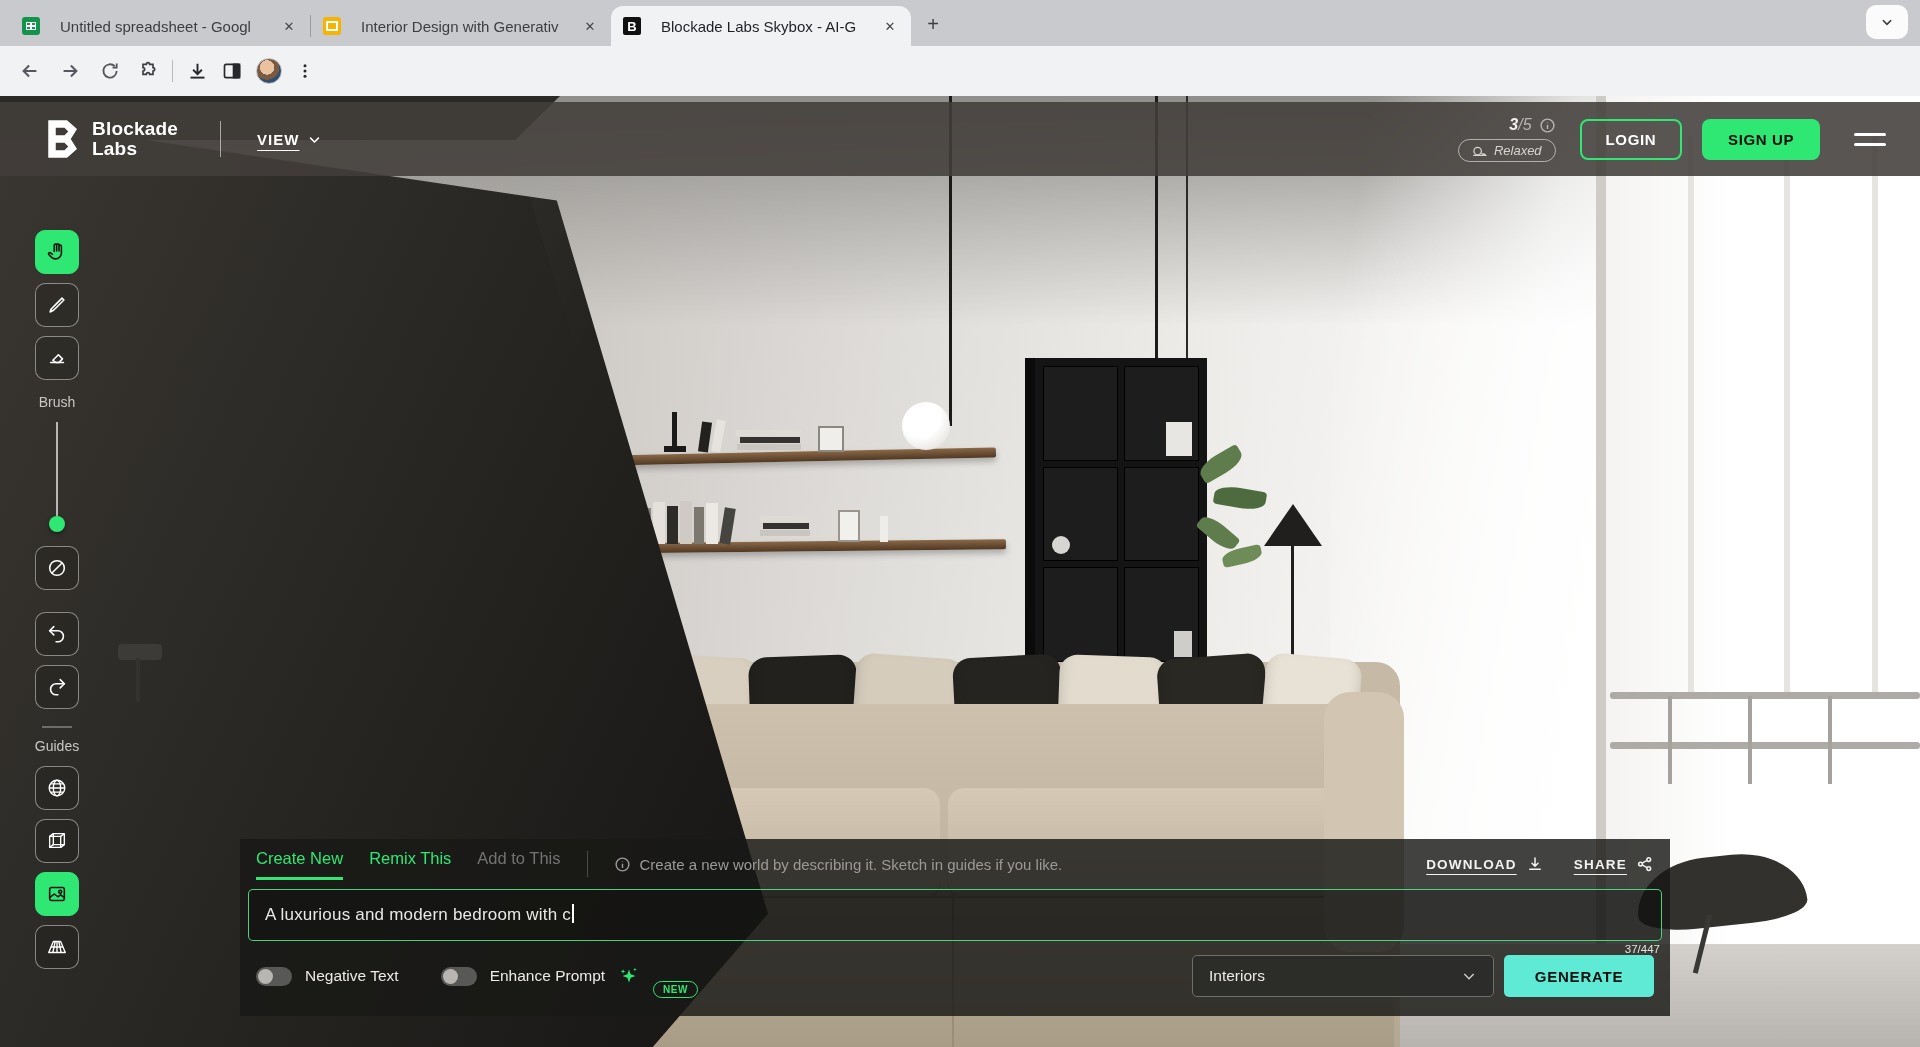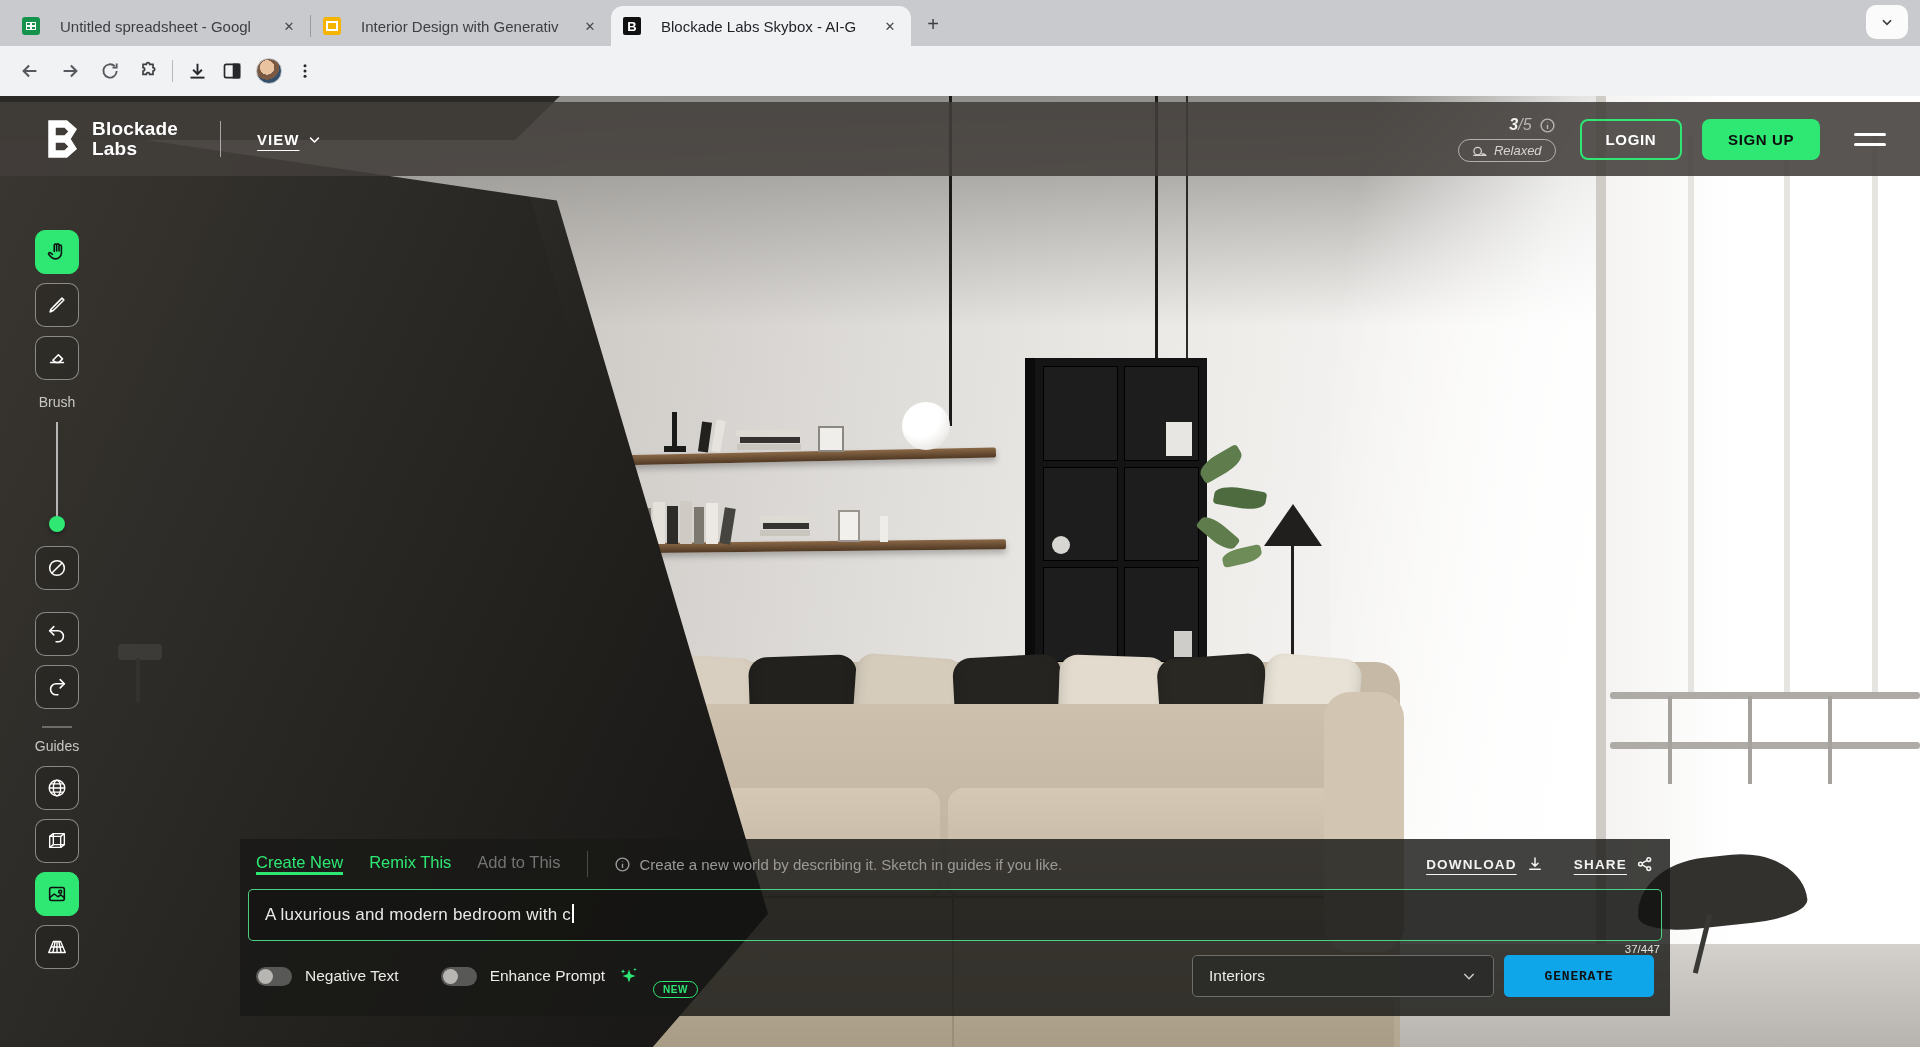--- a/index.html
+++ b/index.html
@@ -109,21 +109,21 @@
   .tool-btn.active svg { stroke:#101010; }
   .tool-label { color:#c9c7c4; font-size:14px; margin:5px 0 12px; }
   .slider-wrap { height:106px; width:16px; position:relative; margin-bottom:18px; }
   .slider-track { position:absolute; left:7px; top:0; width:2px; height:100%; background:rgba(255,255,255,.65); }
   .slider-knob { position:absolute; left:0; bottom:-4px; width:16px; height:16px; border-radius:50%; background:#2ee873; box-shadow:0 2px 4px rgba(0,0,0,.4); }
   .tools-div { width:30px; height:2px; background:rgba(255,255,255,.3); margin:8px 0 10px; }
 
   
   .panel { position:absolute; left:240px; top:743px; width:1430px; height:177px; background:rgba(24,24,22,.82); z-index:40; padding:0 6px; }
   .panel-row1 { display:flex; align-items:center; height:46px; padding:4px 10px 0; gap:26px; }
-  .ptab { font-size:16.5px; border-bottom:3px solid transparent; }
+  .ptab { font-size:16.5px; padding-bottom:9px; border-bottom:3px solid transparent; }
   .ptab.active { color:#2ee873; border-bottom-color:#2ee873; }
   .ptab.enabled { color:#2ee873; }
   .ptab.disabled { color:#737373; }
   .p-sep { width:1px; height:26px; background:rgba(255,255,255,.22); }
   .hint { display:flex; align-items:center; gap:9px; color:#9a9a98; font-size:15px; }
   .panel-links { margin-left:auto; display:flex; align-items:center; gap:30px; }
   .plink { display:flex; align-items:center; gap:9px; color:#f2f2f0; font-size:13.5px; font-weight:700; letter-spacing:1.2px; }
   .plink .lt { text-decoration:underline; text-underline-offset:5px; }
   .prompt-box { position:relative; margin:4px 2px 0; height:52px; border:1px solid rgba(80,230,140,.9); border-radius:5px; background:rgba(12,12,12,.28); padding:14px 16px; font-size:17px; color:#e8e8e6; letter-spacing:.2px; }
   .cursor { display:inline-block; width:1.5px; height:19px; background:#fff; vertical-align:-3px; margin-left:1px; animation:blink 1s steps(1) infinite; }
@@ -131,21 +131,21 @@
   .char-counter { position:absolute; right:10px; top:104px; font-size:11.5px; color:#e2e2e0; }
   .panel-row3 { display:flex; align-items:center; height:62px; padding:8px 10px 0; gap:13px; }
   .toggle { width:36px; height:19px; border-radius:10px; background:#585856; position:relative; flex:none; }
   .toggle .knob { position:absolute; left:2px; top:2px; width:15px; height:15px; border-radius:50%; background:#b8b6b3; }
   .tog-label { color:#eceae8; font-size:15.5px; }
   .gap28 { width:16px; }
   .new-badge { border:1.5px solid #2ee873; color:#2ee873; border-radius:999px; font-size:10px; font-weight:800; padding:2px 9px; letter-spacing:.5px;margin-top:26px; }
   .row3-right { margin-left:auto; display:flex; align-items:center; gap:10px; }
   .style-select { width:302px; height:42px; background:rgba(43,43,41,.92); border:1px solid #6e6e6c; border-radius:5px; display:flex; align-items:center; padding:0 16px; color:#eceae8; font-size:15.5px; }
   .style-select svg { margin-left:auto; }
-  .btn-generate { width:150px; height:42px; border:none; border-radius:5px; background:#0ea5e9; color:#101010; font-weight:800; font-size:13px; letter-spacing:.8px; font-family:Liberation Mono, monospace; }
+  .btn-generate { width:150px; height:42px; border:none; border-radius:5px; background:#5eead4; color:#101010; font-weight:800; font-size:15px; letter-spacing:.8px; font-family:Liberation Sans, sans-serif; }
 </style>
 </head>
 <body>
 
 <div class="tabstrip">
   <div class="tab">
     <span class="favicon fav-sheets"></span>
     <span class="title">Untitled spreadsheet - Googl</span>
     <span class="tab-close">✕</span>
   </div>

